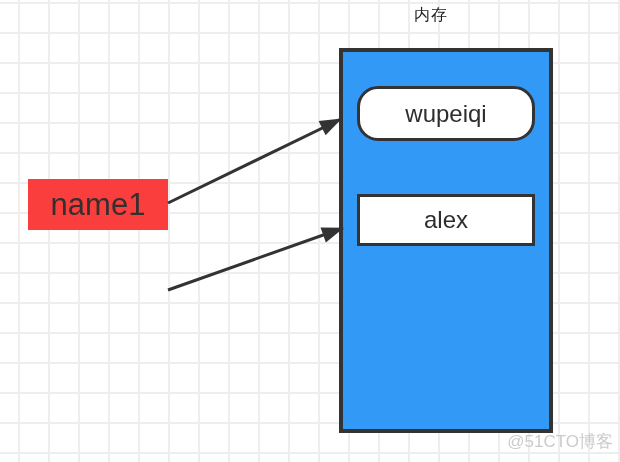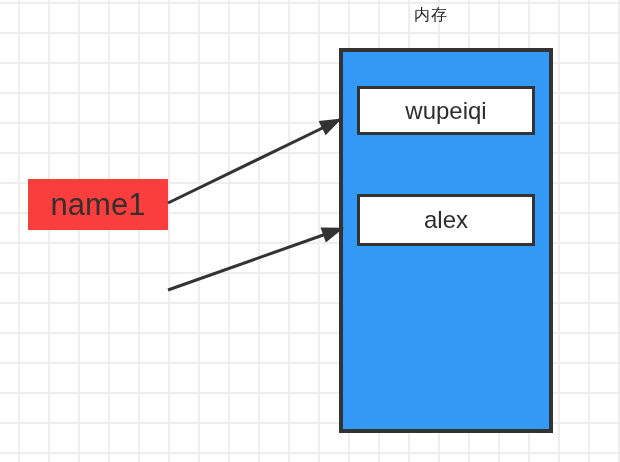--- a/index.html
+++ b/index.html
@@ -56,21 +56,21 @@
     width: 178px;
     background: #ffffff;
     border: 3px solid #333333;
     display: flex;
     align-items: center;
     justify-content: center;
     font-size: 24px;
     color: #2d2d2d;
     z-index: 2;
   }
-  .value-box.first  { top: 86px;  height: 49px; }
+  .value-box.first  { top: 86px;  height: 55px; border-radius: 21px; }
   .value-box.second { top: 194px; height: 52px; }
 
   .var-box {
     position: absolute;
     left: 28px;
     width: 140px;
     height: 51px;
     background: #fa3d3d;
     display: flex;
     align-items: center;
@@ -110,14 +110,15 @@
 
   <div class="memory-box"></div>
 
   <div class="value-box first">wupeiqi</div>
 
   <div class="value-box second">alex</div>
 
   <div class="var-box first">name1</div>
 
 
+  <div class="watermark">@51CTO博客</div>
 
 </div>
 
 </body></html>

